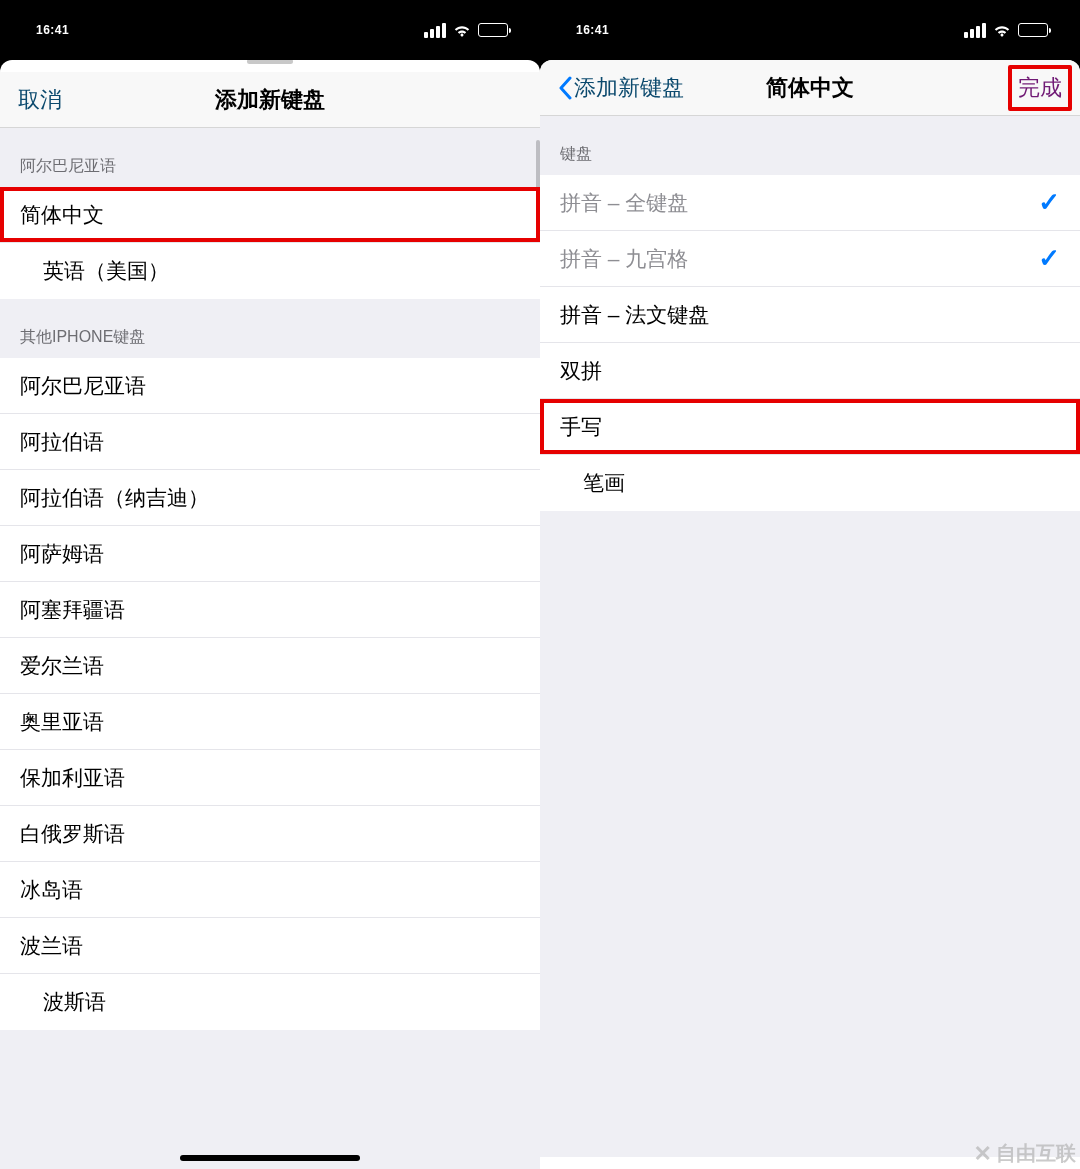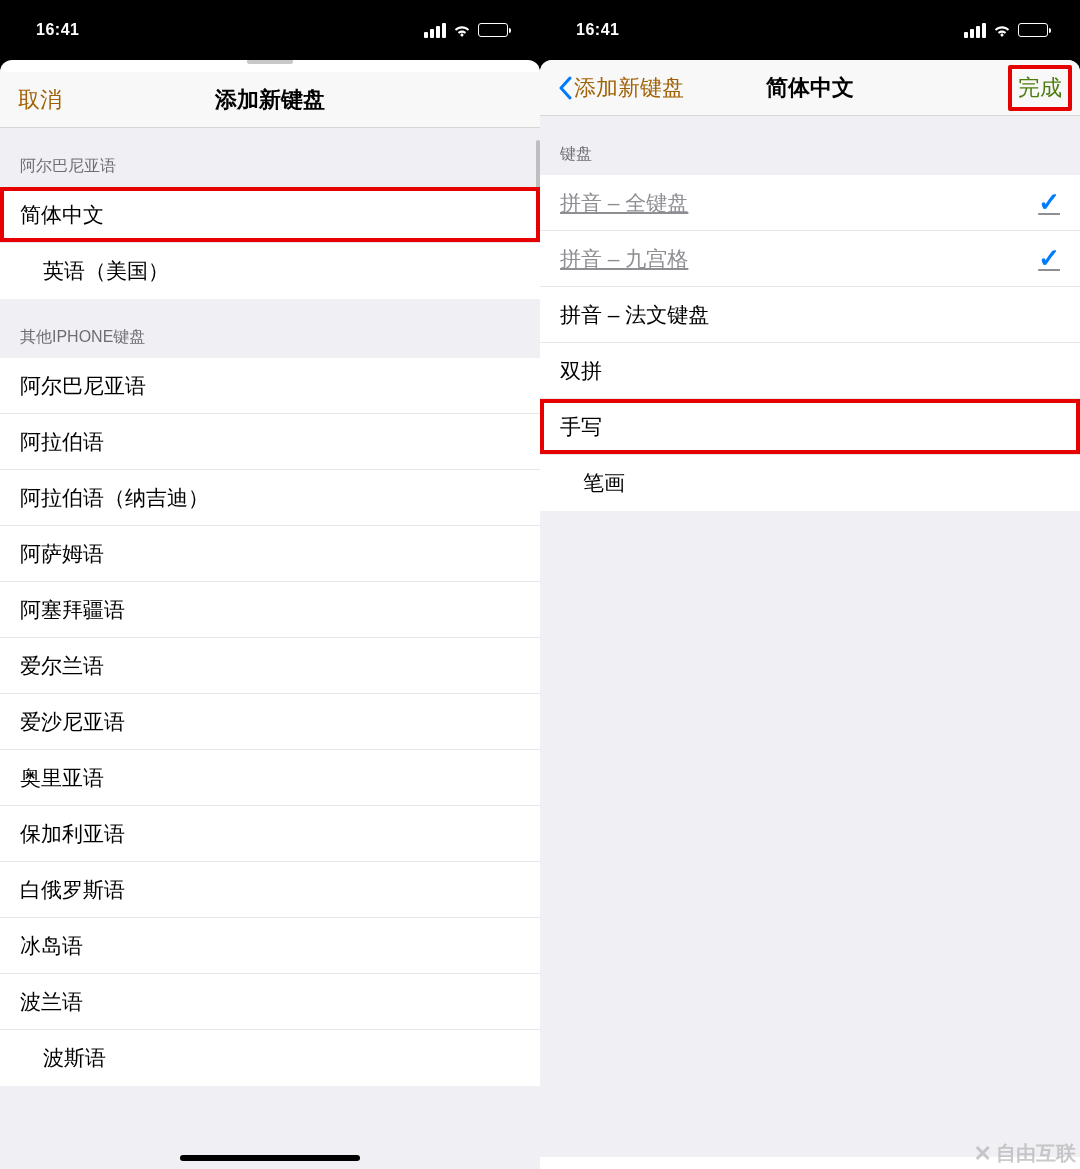--- a/index.html
+++ b/index.html
@@ -19,21 +19,21 @@
     }
     .status-bar {
       height: 60px;
       display: flex;
       align-items: center;
       justify-content: space-between;
       padding: 0 32px 0 36px;
       color: #fff;
       background: #000;
     }
-    .status-time { font-size: 16px; font-weight: 700; letter-spacing: 0.5px; }
+    .status-time { font-size: 12px; font-weight: 700; letter-spacing: 0.5px; }
     .status-icons { display: flex; align-items: center; gap: 6px; }
     .signal-bars { display: flex; align-items: flex-end; gap: 2px; }
     .signal-bars i { width: 4px; background: #fff; display: block; border-radius: 1px; }
     .signal-bars i:nth-child(1){height:6px} .signal-bars i:nth-child(2){height:9px}
     .signal-bars i:nth-child(3){height:12px} .signal-bars i:nth-child(4){height:15px}
     .wifi-icon { width: 20px; height: 15px; }
     .battery { width: 30px; height: 14px; border: 1.5px solid #fff; border-radius: 3px; position: relative; padding: 1.5px; }
     .battery::after { content:""; position:absolute; right:-4px; top:4px; width:2px; height:5px; background:#fff; border-radius:0 2px 2px 0; }
     .battery-fill { width: 80%; height:100%; background:#fff; border-radius:1px; }
     .sheet {
@@ -52,22 +52,22 @@
       height: 56px;
       display: flex;
       align-items: center;
       justify-content: space-between;
       padding: 0 18px;
       border-bottom: 1px solid #d6d6d6;
       margin-top: 12px;
     }
     .nav-left, .nav-right { min-width: 130px; display: flex; align-items: center; }
     .nav-right { justify-content: flex-end; }
-    .nav-btn { color: #a16207; font-size: 22px; background: none; border: none; cursor: pointer; display:flex; align-items:center; gap:2px;}
-    .nav-btn-disabled { color: #4d7c0f; text-align: right; }
+    .nav-btn { color: #0c4a6e; font-size: 22px; background: none; border: none; cursor: pointer; display:flex; align-items:center; gap:2px;}
+    .nav-btn-disabled { color: #701a75; text-align: right; }
     .nav-title { font-size: 22px; font-weight: 600; text-align: center; flex: 1; }
     .back-chevron { width: 14px; height: 24px; }
     .content { background: #efeff4; height: calc(100% - 68px); overflow-y: auto; }
     .content-right { background: #efeff4; }
     .section-header {
       padding: 28px 20px 10px;
       font-size: 16px;
       color: #6d6d72;
     }
     .list { background: #fff; }
@@ -76,21 +76,21 @@
       display: flex;
       align-items: center;
       padding: 0 20px;
       font-size: 21px;
       color: #000;
       background: #fff;
       position: relative;
       border-bottom: 1px solid #e5e5ea;
     }
     .row:last-child { border-bottom: none; padding-left: 43px; }
-    .row-disabled { color: #8e8e93; text-decoration: underline; }
+    .row-disabled { color: #8e8e93; }
     .row-label { flex: 1; }
     .check { color: #007aff; font-size: 26px; font-weight: 600; }
     .highlight-row {
       box-shadow: inset 0 0 0 4px #e60000;
     }
     .scrollbar-track {
       position: absolute; right: 0; top: 80px; width: 4px; height: 80px;
       background: #bdbdc2; border-radius: 2px;
     }
     .home-indicator {
@@ -160,23 +160,20 @@
             <span class="row-label">阿拉伯语（纳吉迪）</span>
           </div>
           <div class="row">
             <span class="row-label">阿萨姆语</span>
           </div>
           <div class="row">
             <span class="row-label">阿塞拜疆语</span>
           </div>
           <div class="row">
             <span class="row-label">爱尔兰语</span>
-          </div>
-          <div class="row">
-            <span class="row-label">爱沙尼亚语</span>
           </div>
           <div class="row">
             <span class="row-label">奥里亚语</span>
           </div>
           <div class="row">
             <span class="row-label">保加利亚语</span>
           </div>
           <div class="row">
             <span class="row-label">白俄罗斯语</span>
           </div>

